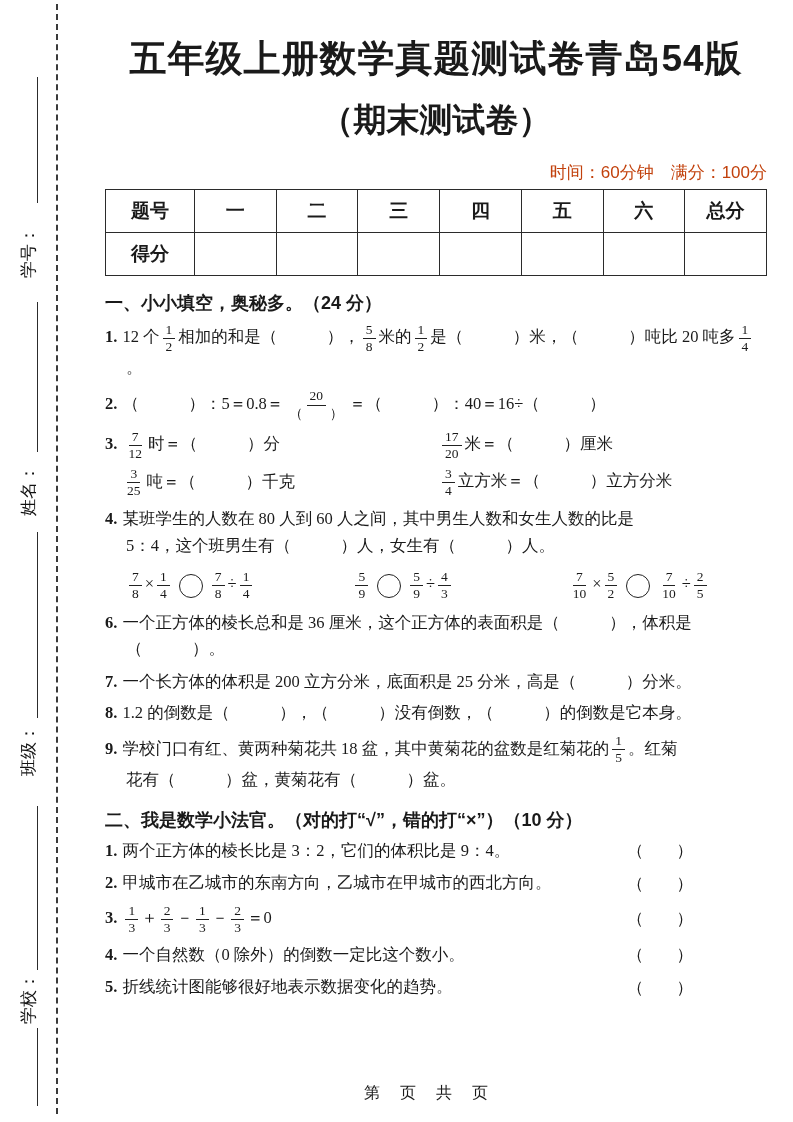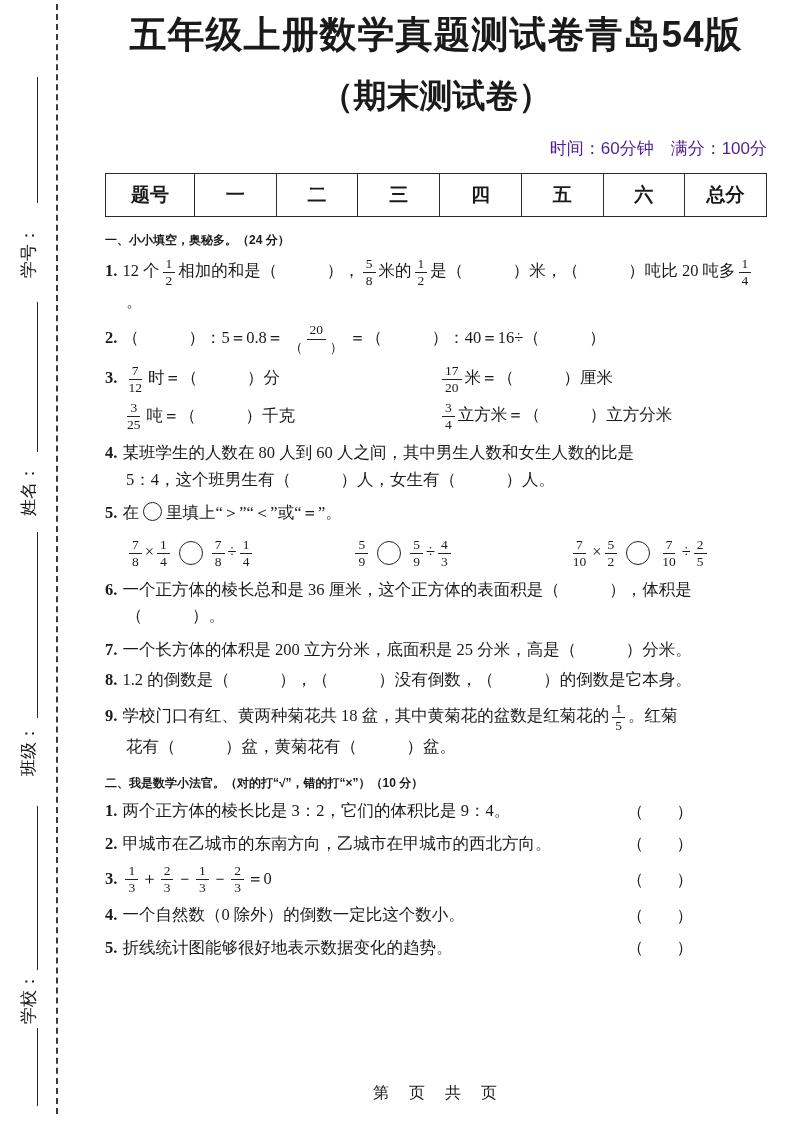--- a/index.html
+++ b/index.html
@@ -9,35 +9,35 @@
   
   .side-dashed{position:absolute;left:56px;top:4px;bottom:8px;width:0;border-left:2px dashed #3a3a3a;}
   .sideline{position:absolute;left:37px;width:0;border-left:1.5px solid #2c2c2c;}
   #sl1{top:77px;height:126px;} #sl2{top:302px;height:150px;} #sl3{top:532px;height:186px;}
   #sl4{top:806px;height:164px;} #sl5{top:1028px;height:78px;}
   .side-label{position:absolute;left:-3px;width:62px;text-align:center;font-size:17px;
         transform:rotate(-90deg);white-space:nowrap;color:#111;}
   #lab1{top:241px;} #lab2{top:479px;} #lab3{top:739px;} #lab4{top:987px;}
 
   
-  #content{position:absolute;left:105px;top:14px;width:662px;}
+  #content{position:absolute;left:105px;top:38px;width:662px;}
   .title{font-family:"Liberation Sans","DejaVu Sans",sans-serif;font-weight:900;
          font-size:37px;text-align:center;letter-spacing:1px;line-height:1.15;}
   .subtitle{font-family:"Liberation Sans","DejaVu Sans",sans-serif;font-weight:900;
          font-size:33px;text-align:center;margin-top:17px;}
   .info{font-family:"Liberation Sans","DejaVu Sans",sans-serif;font-size:17px;
-         text-align:right;margin-top:18px;margin-bottom:13px;color:#4c1d95;}
+         text-align:right;margin-top:18px;margin-bottom:5px;color:#c2410c;}
 
   table.score{border-collapse:collapse;width:100%;table-layout:fixed;margin-top:2px;}
   table.score td{border:1.6px solid #2b2b2b;height:40px;text-align:center;
          font-size:19px;font-weight:bold;}
   table.score col.c0{width:89px;}
 
   .sec-head{font-family:"Liberation Sans","DejaVu Sans",sans-serif;font-weight:bold;
-         font-size:12px;margin-top:15px;margin-bottom:4px;}
+         font-size:18px;margin-top:15px;margin-bottom:4px;}
   .q{font-size:16.5px;line-height:1.6;margin:7px 0;padding-left:21px;text-indent:-21px;}
   .q.tight{margin:4px 0;}
   .qnum{font-weight:bold;padding-right:5px;}
   .qnum-spacer{display:inline-block;width:16px;}
 
   
   .frac{display:inline-flex;flex-direction:column;align-items:center;vertical-align:middle;
         font-size:13.5px;line-height:1.2;margin:0 3px;text-indent:0;}
   .fn{border-bottom:1.2px solid #222;padding:0 3px;}
   .fd{padding:0 3px;}
@@ -55,21 +55,21 @@
   
   .cmp-row{display:flex;align-items:center;padding-left:21px;margin:10px 0 6px 0;font-size:16.5px;}
   .cmp-row .g2{margin-left:97px;} .cmp-row .g3{margin-left:113px;}
 
   
   .tf{display:flex;align-items:center;justify-content:space-between;
       padding-right:74px;margin:6px 0;}
   .tf .q{margin:0;flex:1;}
   .tf .answer{font-size:16.5px;white-space:nowrap;margin-left:10px;}
 
-  .footer{position:absolute;left:105px;width:662px;bottom:18px;text-align:center;
+  .footer{position:absolute;left:96px;width:662px;bottom:18px;text-align:center;
       font-size:16px;letter-spacing:2px;}
 </style>
 </head>
 <body>
 
 <div id="page">
 
   <div class="side-dashed"></div>
   <div class="sideline" id="sl1"></div>
   <div class="sideline" id="sl2"></div>
@@ -102,20 +102,30 @@
           <tr>
         <td>题号</td>
         <td>一</td>
         <td>二</td>
         <td>三</td>
         <td>四</td>
         <td>五</td>
         <td>六</td>
         <td>总分</td>
       </tr>
+      <tr>
+        <td>得分</td>
+        <td></td>
+        <td></td>
+        <td></td>
+        <td></td>
+        <td></td>
+        <td></td>
+        <td></td>
+      </tr>
     </tbody>
       </table>
 
     <div class="sec-head">一、小小填空，奥秘多。（24 分）</div>
 
     <div class="q">
       <span class="qnum">1.</span><span><span>12 个</span><span class="frac">
             <span class="fn">1</span>
             <span class="fd">2</span>
           </span><span>相加的和是（　　　），</span><span class="frac">
@@ -155,23 +165,20 @@
       <span class="q3right"><span class="frac">
             <span class="fn">3</span>
             <span class="fd">4</span>
           </span><span>立方米＝（　　　）立方分米</span></span>
     </div>
 
     <div class="q">
       <span class="qnum">4.</span><span><span>某班学生的人数在 80 人到 60 人之间，其中男生人数和女生人数的比是</span><br><span>5：4，这个班男生有（　　　）人，女生有（　　　）人。</span></span>
     </div>
 
-    <div class="q tight">
-      <span class="qnum">5.</span><span><span>在</span><span class="cmp-circle sm"></span><span>里填上“＞”“＜”或“＝”。</span></span>
-    </div>
     <div class="cmp-row">
       <span class="g1"><span class="frac">
             <span class="fn">7</span>
             <span class="fd">8</span>
           </span><span>×</span><span class="frac">
             <span class="fn">1</span>
             <span class="fd">4</span>
           </span><span class="cmp-circle lg"></span><span class="frac">
             <span class="fn">7</span>
             <span class="fd">8</span>

